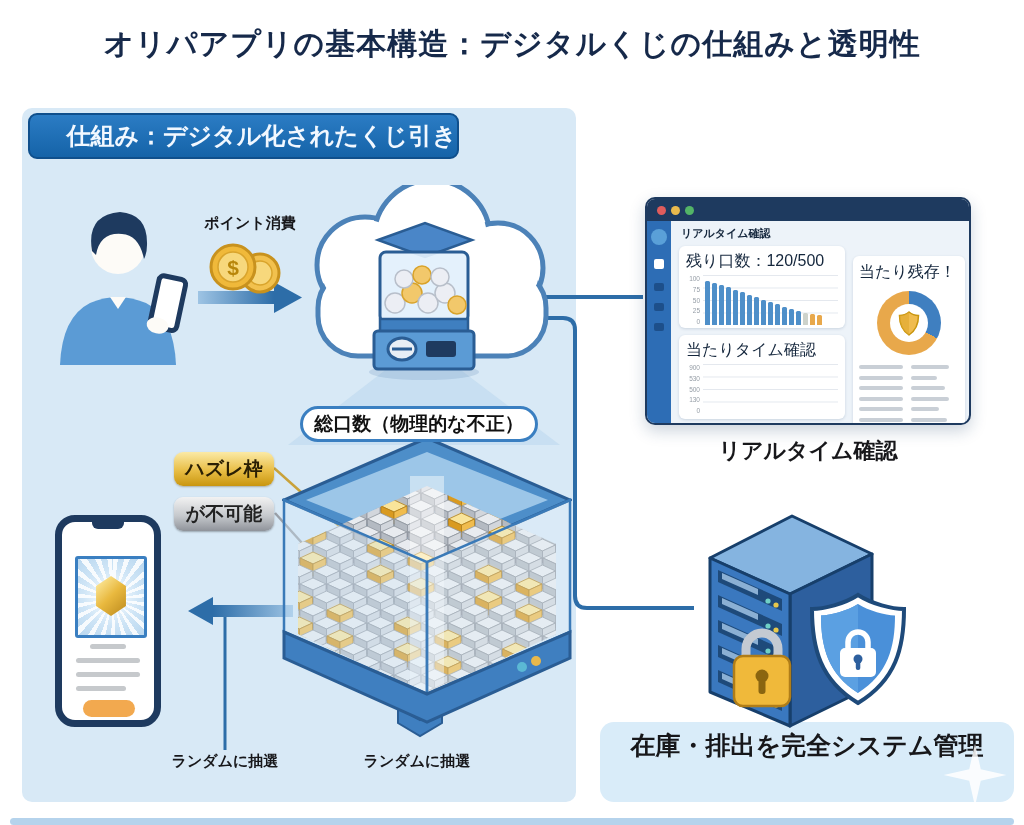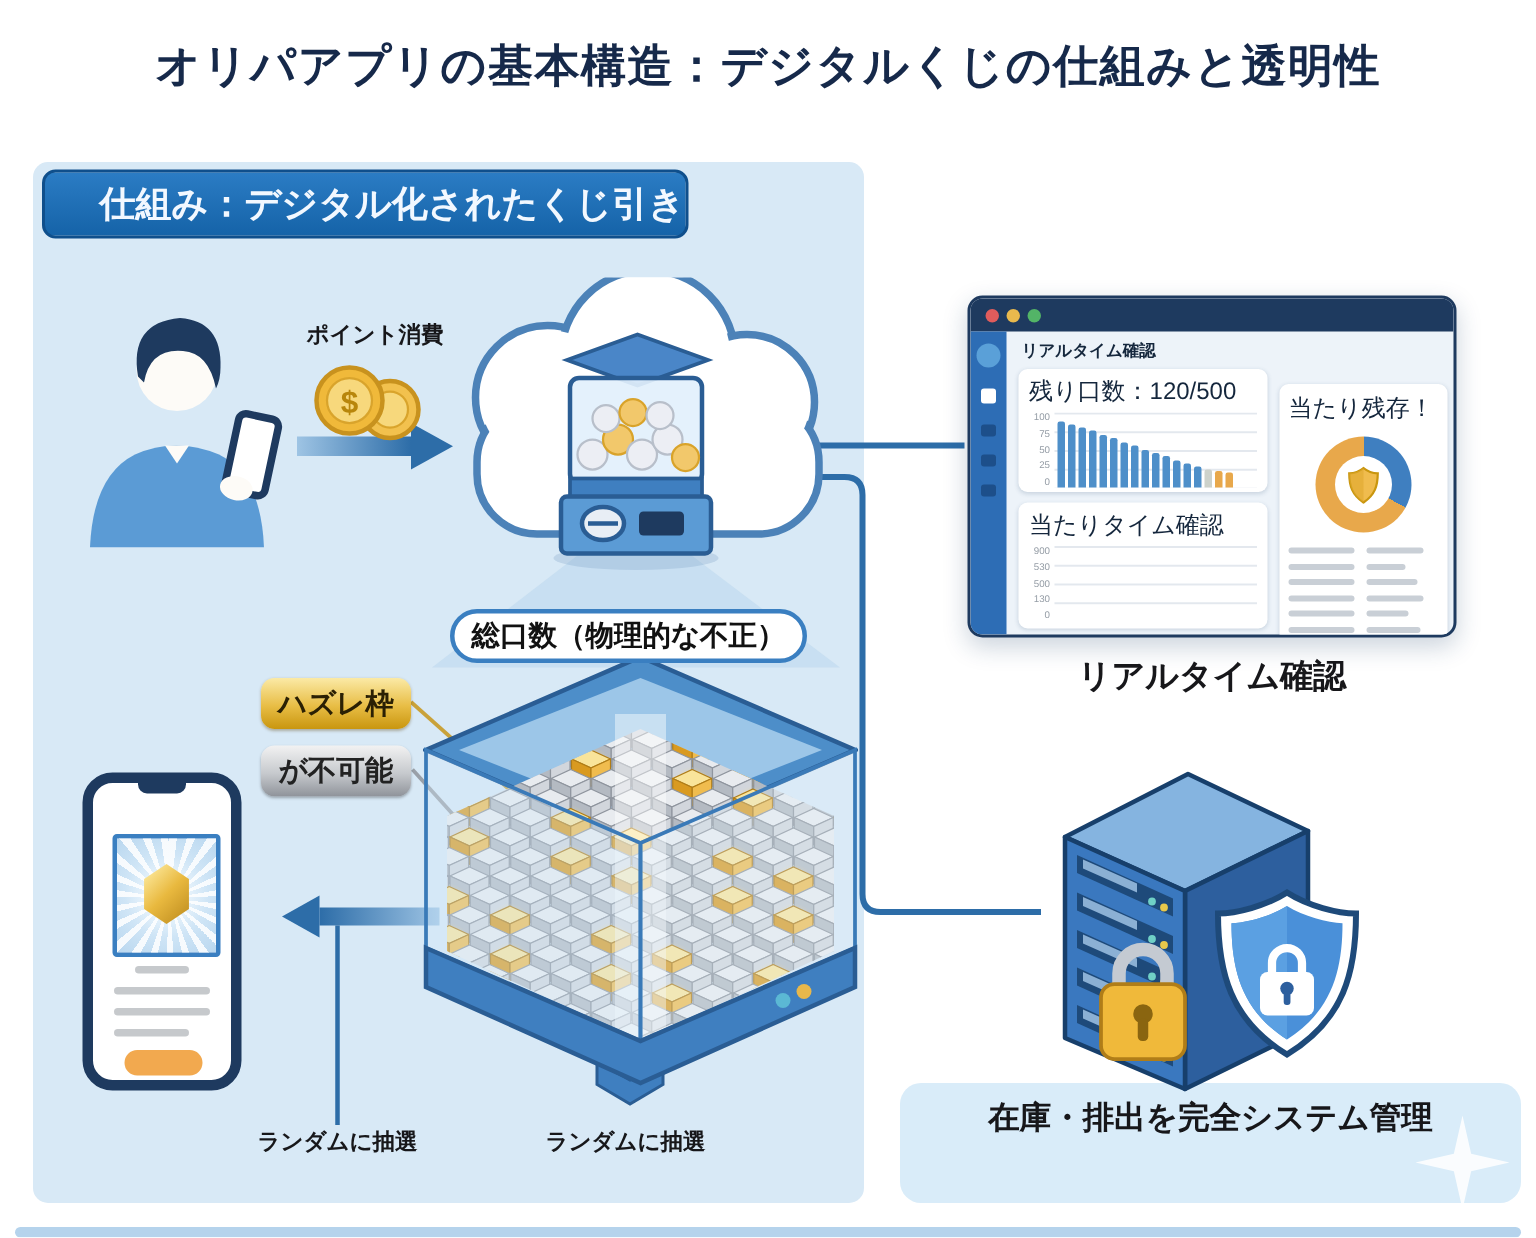--- a/index.html
+++ b/index.html
@@ -47,21 +47,21 @@
   .bar.gray{background:#cdd2cb;}
   .bgroup{display:flex;gap:1px;align-items:flex-end;}
   #tim-bars{gap:5px;}
   #donut-wrap{position:relative;width:64px;height:64px;margin:8px auto 4px auto;}
   #donut{width:64px;height:64px;border-radius:50%;}
   #donut-hole{position:absolute;left:13px;top:13px;width:38px;height:38px;border-radius:50%;background:#ffffff;display:flex;align-items:center;justify-content:center;}
   #skel{display:flex;gap:8px;margin-top:10px;}
   .skelcol{display:flex;flex-direction:column;gap:6.5px;}
   .skel-line{height:4px;border-radius:2px;background:#c9cfd6;}
   #bottom-strip{left:10px;bottom:0;width:1004px;height:7px;background:#b5d3ec;border-radius:4px;}
-  .btm-text{font-size:21px;font-weight:bold;color:#17171a;text-align:center;line-height:33px;}
+  .btm-text{font-size:25px;font-weight:bold;color:#17171a;text-align:center;line-height:33px;}
 </style>
 </head>
 <body>
 
 <div id="stage">
 
   <div id="left-panel" class="abs"></div>
   <div id="bottom-right-box" class="abs"></div>
   <div id="bottom-strip" class="abs"></div>
 

